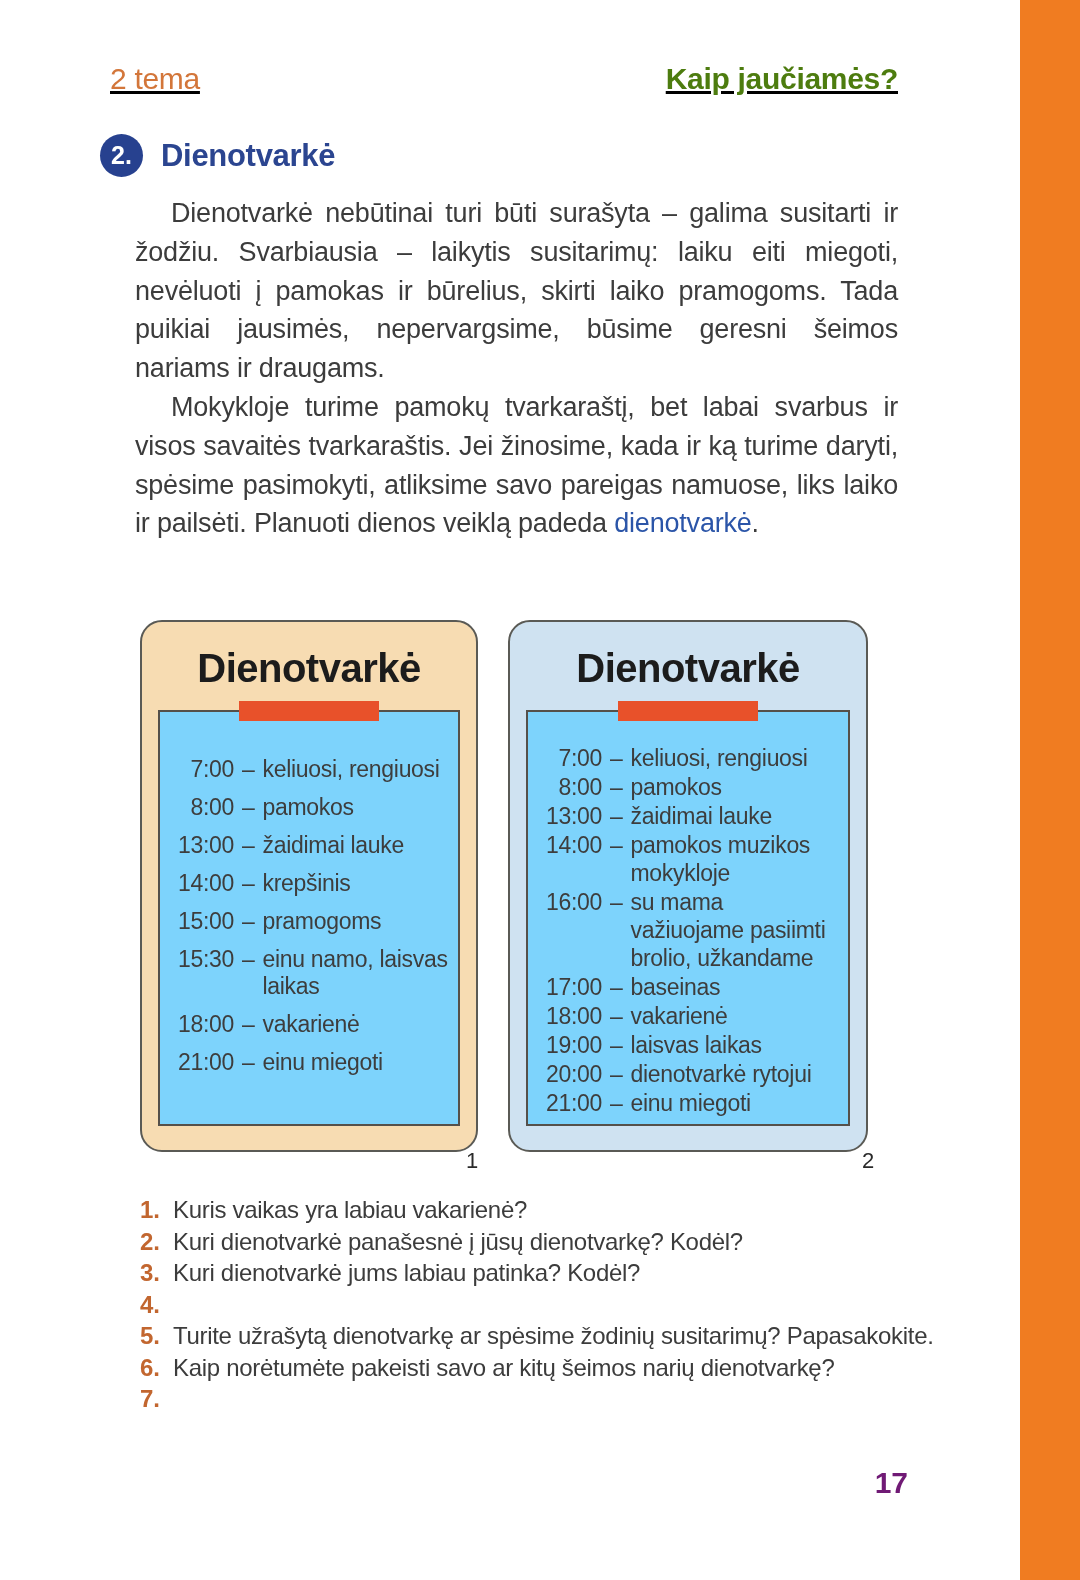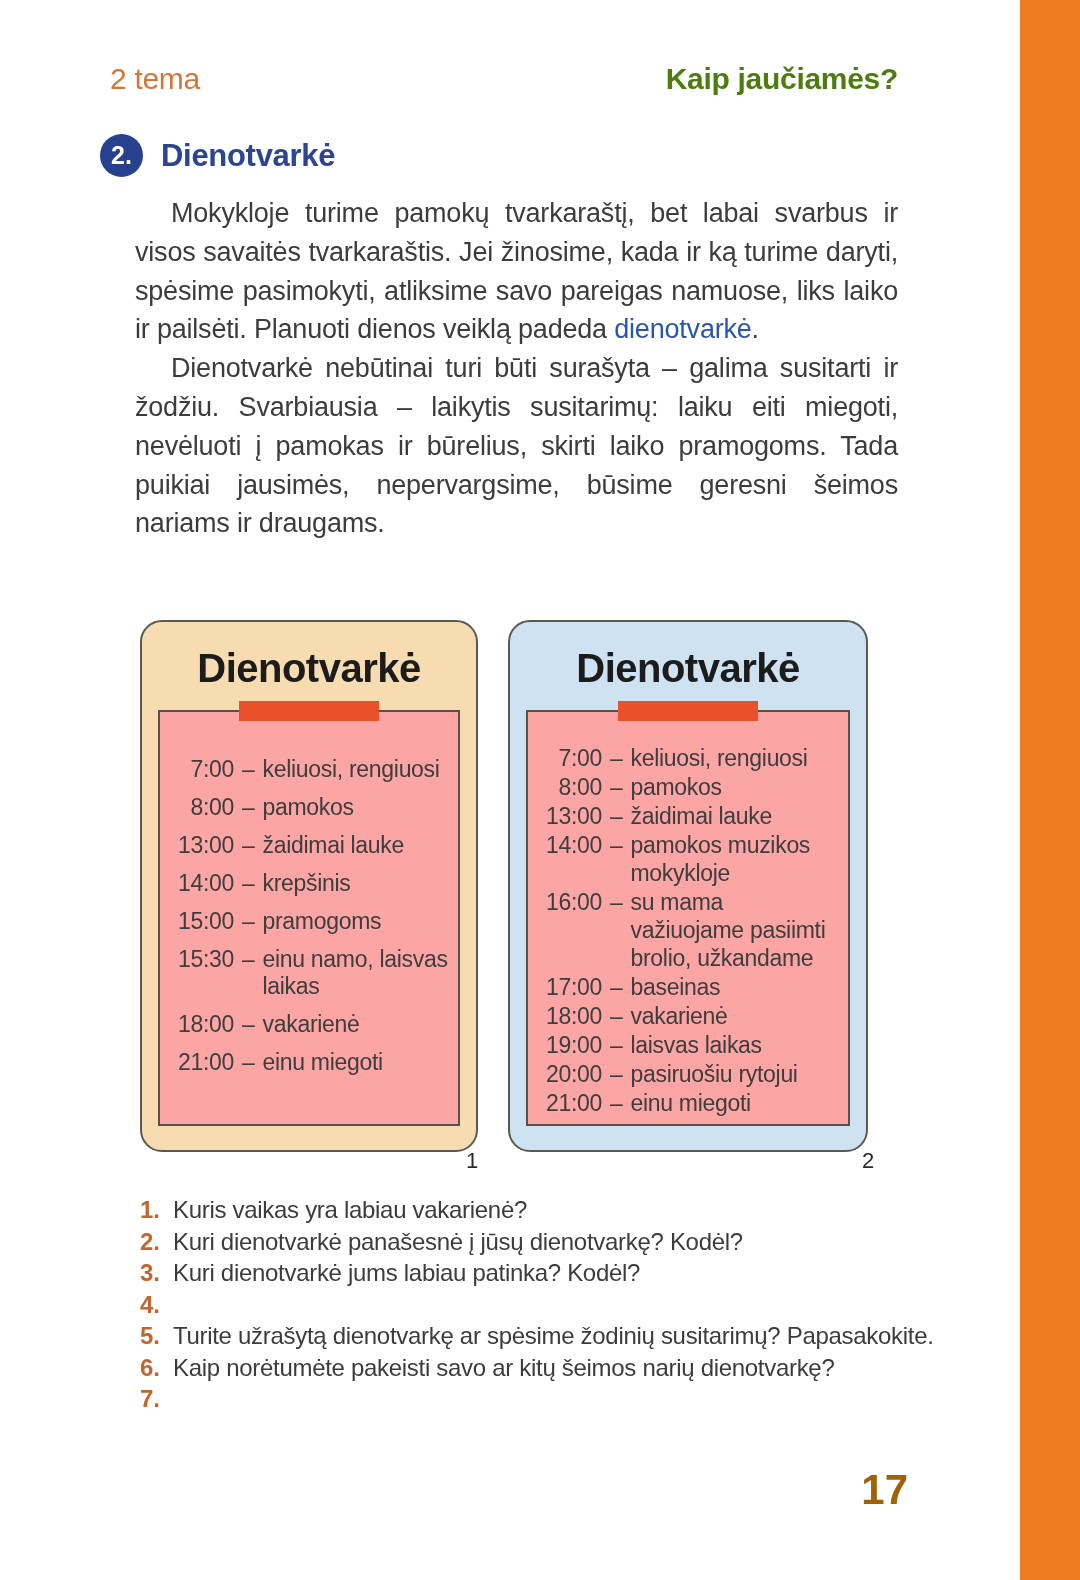--- a/index.html
+++ b/index.html
@@ -3,41 +3,41 @@
 <meta charset="utf-8">
 <style>
   html,body{margin:0;padding:0;}
   body{background:#ffffff;font-family:"Liberation Sans",sans-serif;}
   .page{position:relative;width:1080px;height:1580px;background:#ffffff;overflow:hidden;}
 
   
   .side-band{position:absolute;top:0;right:0;width:60px;height:1580px;background:#f07c21;}
 
   
-  .header{position:absolute;left:110px;top:62px;width:788px;display:flex;justify-content:space-between;align-items:baseline;white-space:nowrap;}
+  .header{position:absolute;left:110px;top:62px;width:788px;display:flex;justify-content:space-between;align-items:baseline;white-space:nowrap;text-decoration:underline;}
   .header .topic{font-size:30px;color:#d3763a;letter-spacing:-0.3px;}
   .header .title{font-size:30px;font-weight:700;color:#4d7c0f;letter-spacing:-0.3px;}
 
   
   .section-head{position:absolute;left:100px;top:134px;display:flex;align-items:center;}
   .badge{width:43px;height:43px;border-radius:50%;background:#27418f;color:#ffffff;font-weight:700;font-size:25px;display:flex;align-items:center;justify-content:center;flex:0 0 auto;}
   .section-title{margin-left:18px;font-size:31px;font-weight:600;color:#2b4590;letter-spacing:-0.3px;}
 
   
   .intro{position:absolute;left:135px;top:194px;width:763px;font-size:27px;line-height:38.8px;color:#3c3c3c;text-align:justify;letter-spacing:-0.2px;}
   .intro p{margin:0;text-indent:36px;}
   .intro .blue{color:#2b55a8;}
 
   
   .cards{position:absolute;left:140px;top:620px;width:740px;height:560px;}
   .card{position:absolute;top:0;height:532px;border:2px solid #5a5a55;border-radius:22px;box-sizing:border-box;}
   .card1{left:0;width:338px;background:#f7dcb2;}
   .card2{left:368px;width:360px;background:#cfe2f1;}
   .card-title{text-align:center;margin-top:24px;font-size:40px;font-weight:700;color:#1c1c1c;letter-spacing:-0.5px;}
-  .panel{position:absolute;left:16px;right:16px;top:88px;bottom:24px;background:#fca5a5;border:2px solid #55504a;}
+  .panel{position:absolute;left:16px;right:16px;top:88px;bottom:24px;background:#7dd3fc;border:2px solid #55504a;}
   .clip{position:absolute;top:-11px;left:50%;transform:translateX(-50%);width:140px;height:20px;background:#e8512a;}
   .schedule{position:absolute;left:10px;right:6px;top:44px;color:#3d3d3d;letter-spacing:-0.3px;}
   .card1 .schedule{font-size:23px;}
   .card2 .schedule{font-size:23px;top:32px;}
   .srow{display:flex;align-items:flex-start;}
   .card1 .srow{line-height:27px;margin-bottom:11px;}
   .card2 .srow{line-height:28px;margin-bottom:1px;}
   .stime{flex:0 0 64px;text-align:right;}
   .sdash{flex:0 0 auto;margin:0 8px;}
   .stext{flex:1 1 auto;}
@@ -45,42 +45,42 @@
   .card-num1{left:326px;top:528px;}
   .card-num2{left:722px;top:528px;}
 
   
   .questions{position:absolute;left:128px;top:1194px;width:790px;color:#3c3c3c;}
   .qrow{display:flex;align-items:baseline;line-height:31.5px;white-space:nowrap;}
   .qnum{flex:0 0 32px;text-align:right;font-weight:700;color:#c2662f;margin-right:13px;font-size:24px;}
   .qtext{font-size:24px;letter-spacing:-0.3px;}
 
   
-  .page-number{position:absolute;right:172px;top:1466px;font-size:42px;font-weight:700;color:#a16207;margin-left:24px;}
+  .page-number{position:absolute;right:172px;top:1466px;font-size:30px;font-weight:700;color:#701a75;margin-left:24px;}
 </style>
 </head>
 <body>
 
 <div class="page">
 
   <div class="side-band"></div>
 
   <div class="header">
     <span class="topic">2 tema</span>
     <span class="title">Kaip jaučiamės?</span>
   </div>
 
   <div class="section-head">
     <span class="badge">2.</span>
     <span class="section-title">Dienotvarkė</span>
   </div>
 
   <div class="intro">
+    <p>Dienotvarkė nebūtinai turi būti surašyta – galima susitarti ir žodžiu. Svarbiausia – laikytis susitarimų: laiku eiti miegoti, nevėluoti į pamokas ir būrelius, skirti laiko pramogoms. Tada puikiai jausimės, nepervargsime, būsime geresni šeimos nariams ir draugams.</p>
     <p><span>Mokykloje turime pamokų tvarkaraštį, bet labai svarbus ir visos savaitės tvarkaraštis. Jei žinosime, kada ir ką turime daryti, spėsime pasimokyti, atliksime savo pareigas namuose, liks laiko ir pailsėti. Planuoti dienos veiklą padeda </span><span class="blue">dienotvarkė</span><span>.</span></p>
-    <p>Dienotvarkė nebūtinai turi būti surašyta – galima susitarti ir žodžiu. Svarbiausia – laikytis susitarimų: laiku eiti miegoti, nevėluoti į pamokas ir būrelius, skirti laiko pramogoms. Tada puikiai jausimės, nepervargsime, būsime geresni šeimos nariams ir draugams.</p>
   </div>
 
   <div class="cards">
 
     <div class="card card1">
       <div class="card-title">Dienotvarkė</div>
       <div class="panel">
         <div class="clip"></div>
         <div class="schedule">
           <div class="srow">
@@ -168,21 +168,21 @@
               <span class="stext">vakarienė</span>
             </div>
           <div class="srow">
               <span class="stime">19:00</span>
               <span class="sdash">–</span>
               <span class="stext">laisvas laikas</span>
             </div>
           <div class="srow">
               <span class="stime">20:00</span>
               <span class="sdash">–</span>
-              <span class="stext">pasiruošiu rytojui</span>
+              <span class="stext">dienotvarkė rytojui</span>
             </div>
           <div class="srow">
               <span class="stime">21:00</span>
               <span class="sdash">–</span>
               <span class="stext">einu miegoti</span>
             </div>
         </div>
       </div>
     </div>
 

